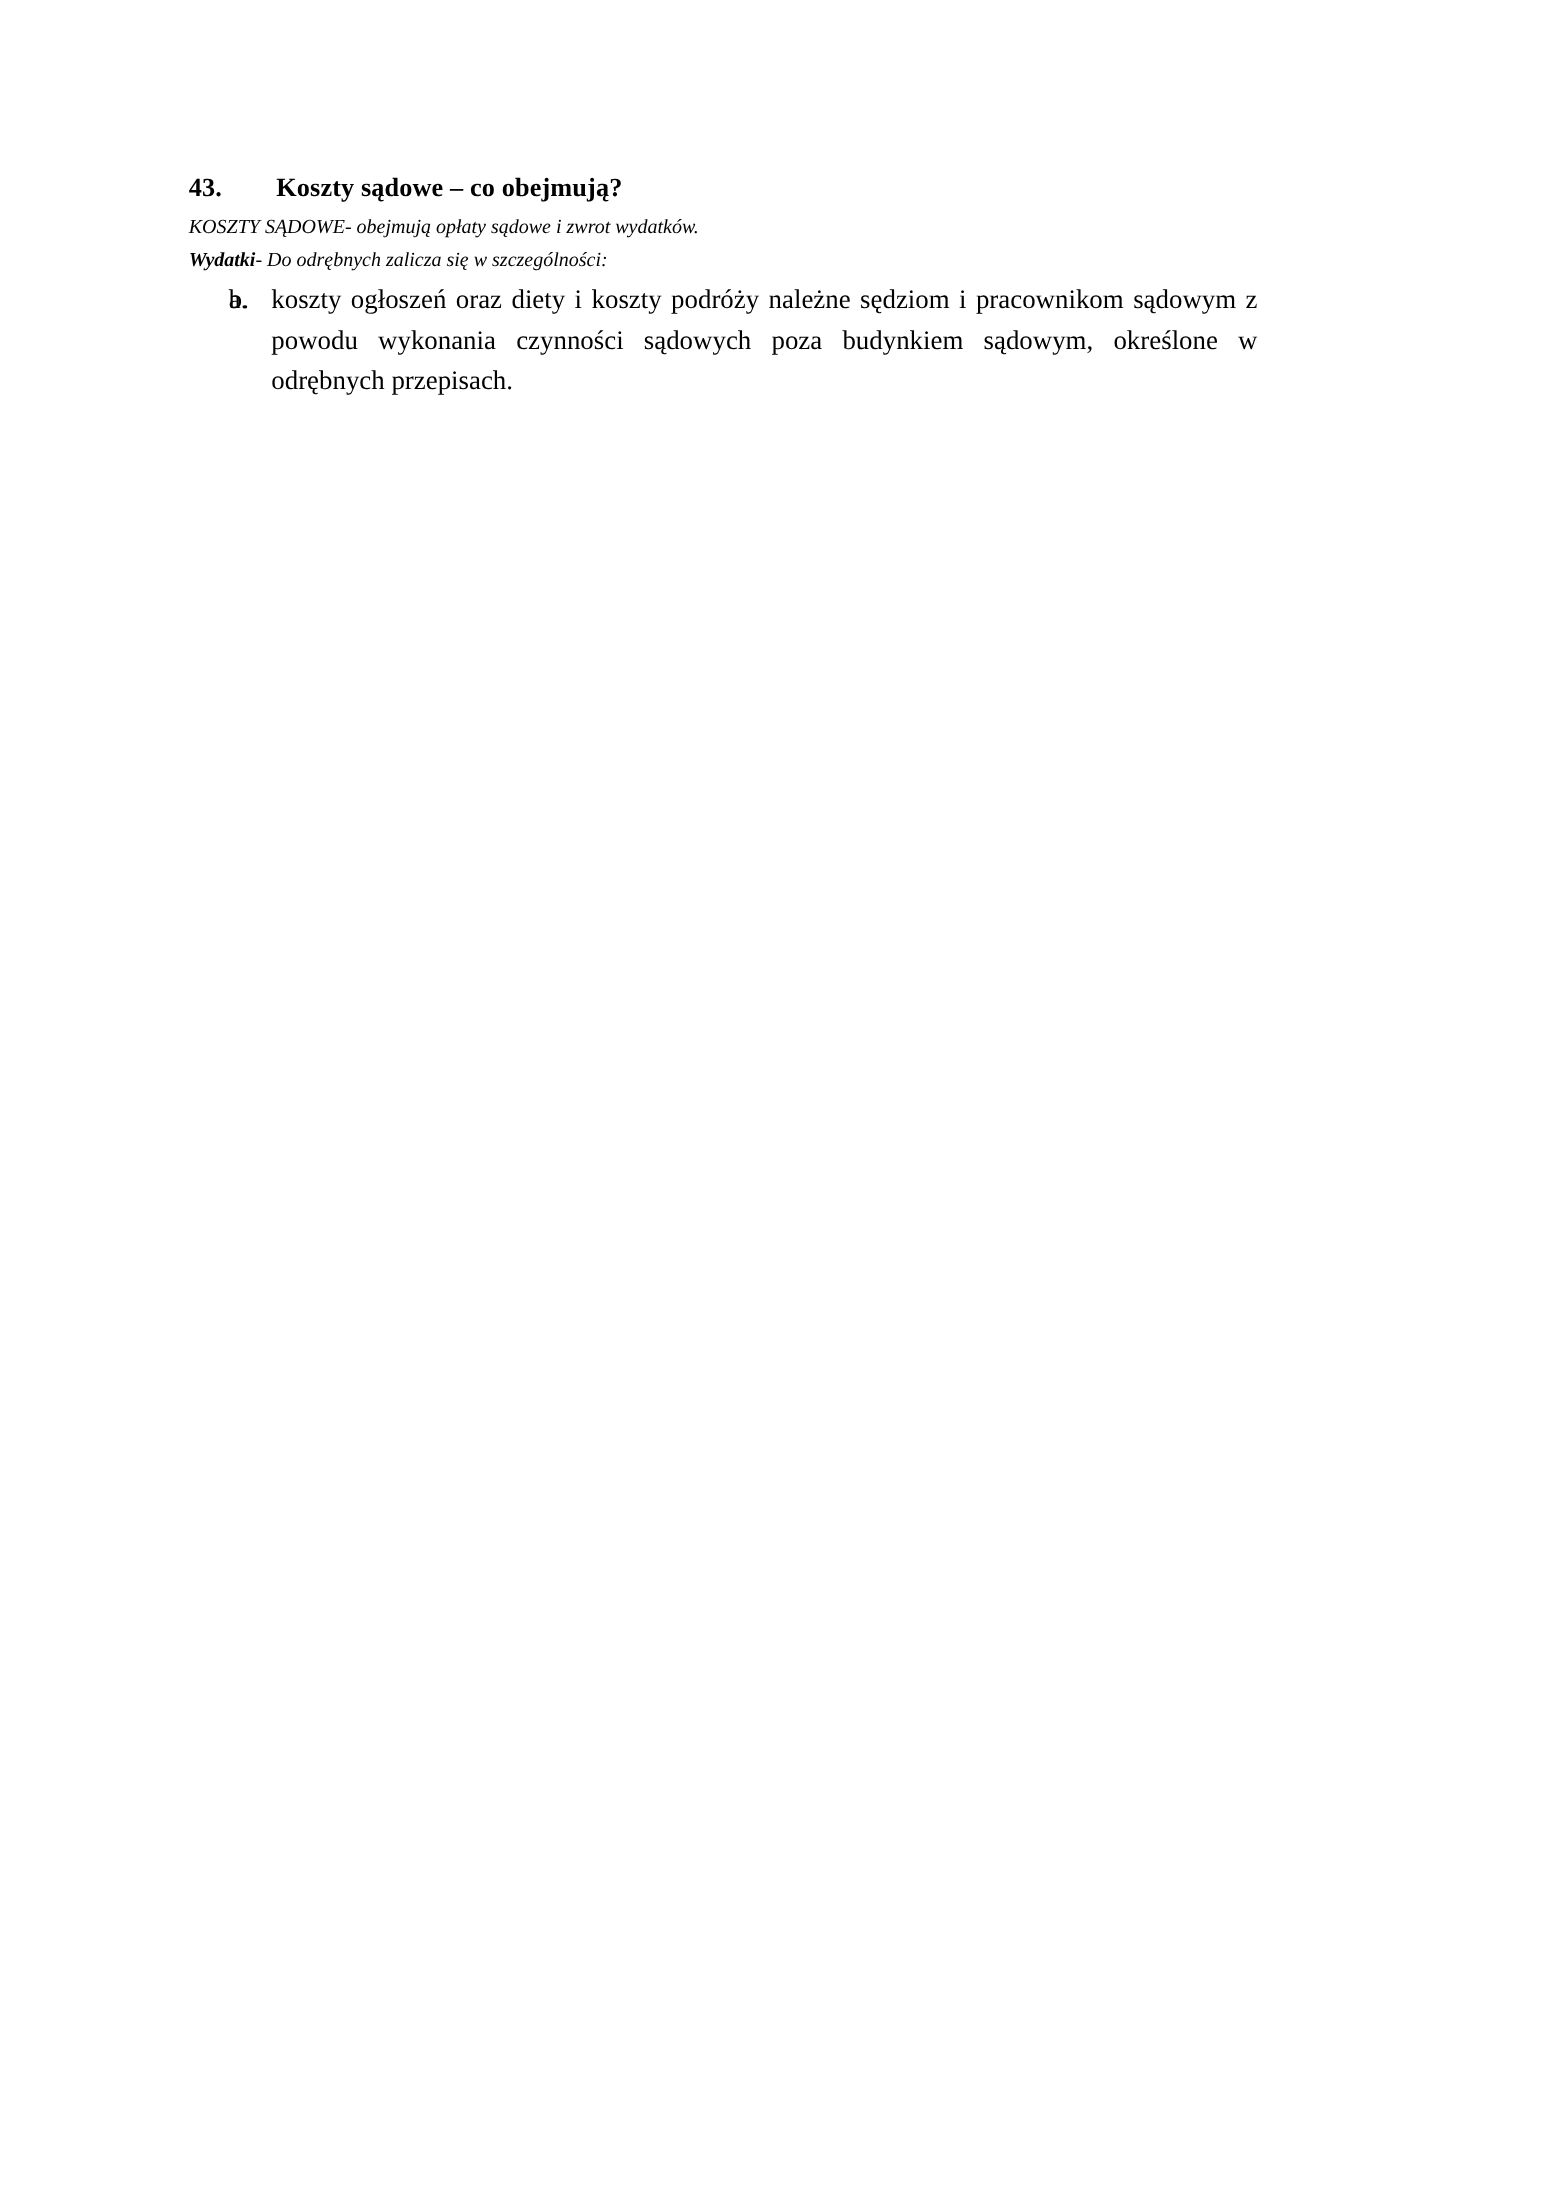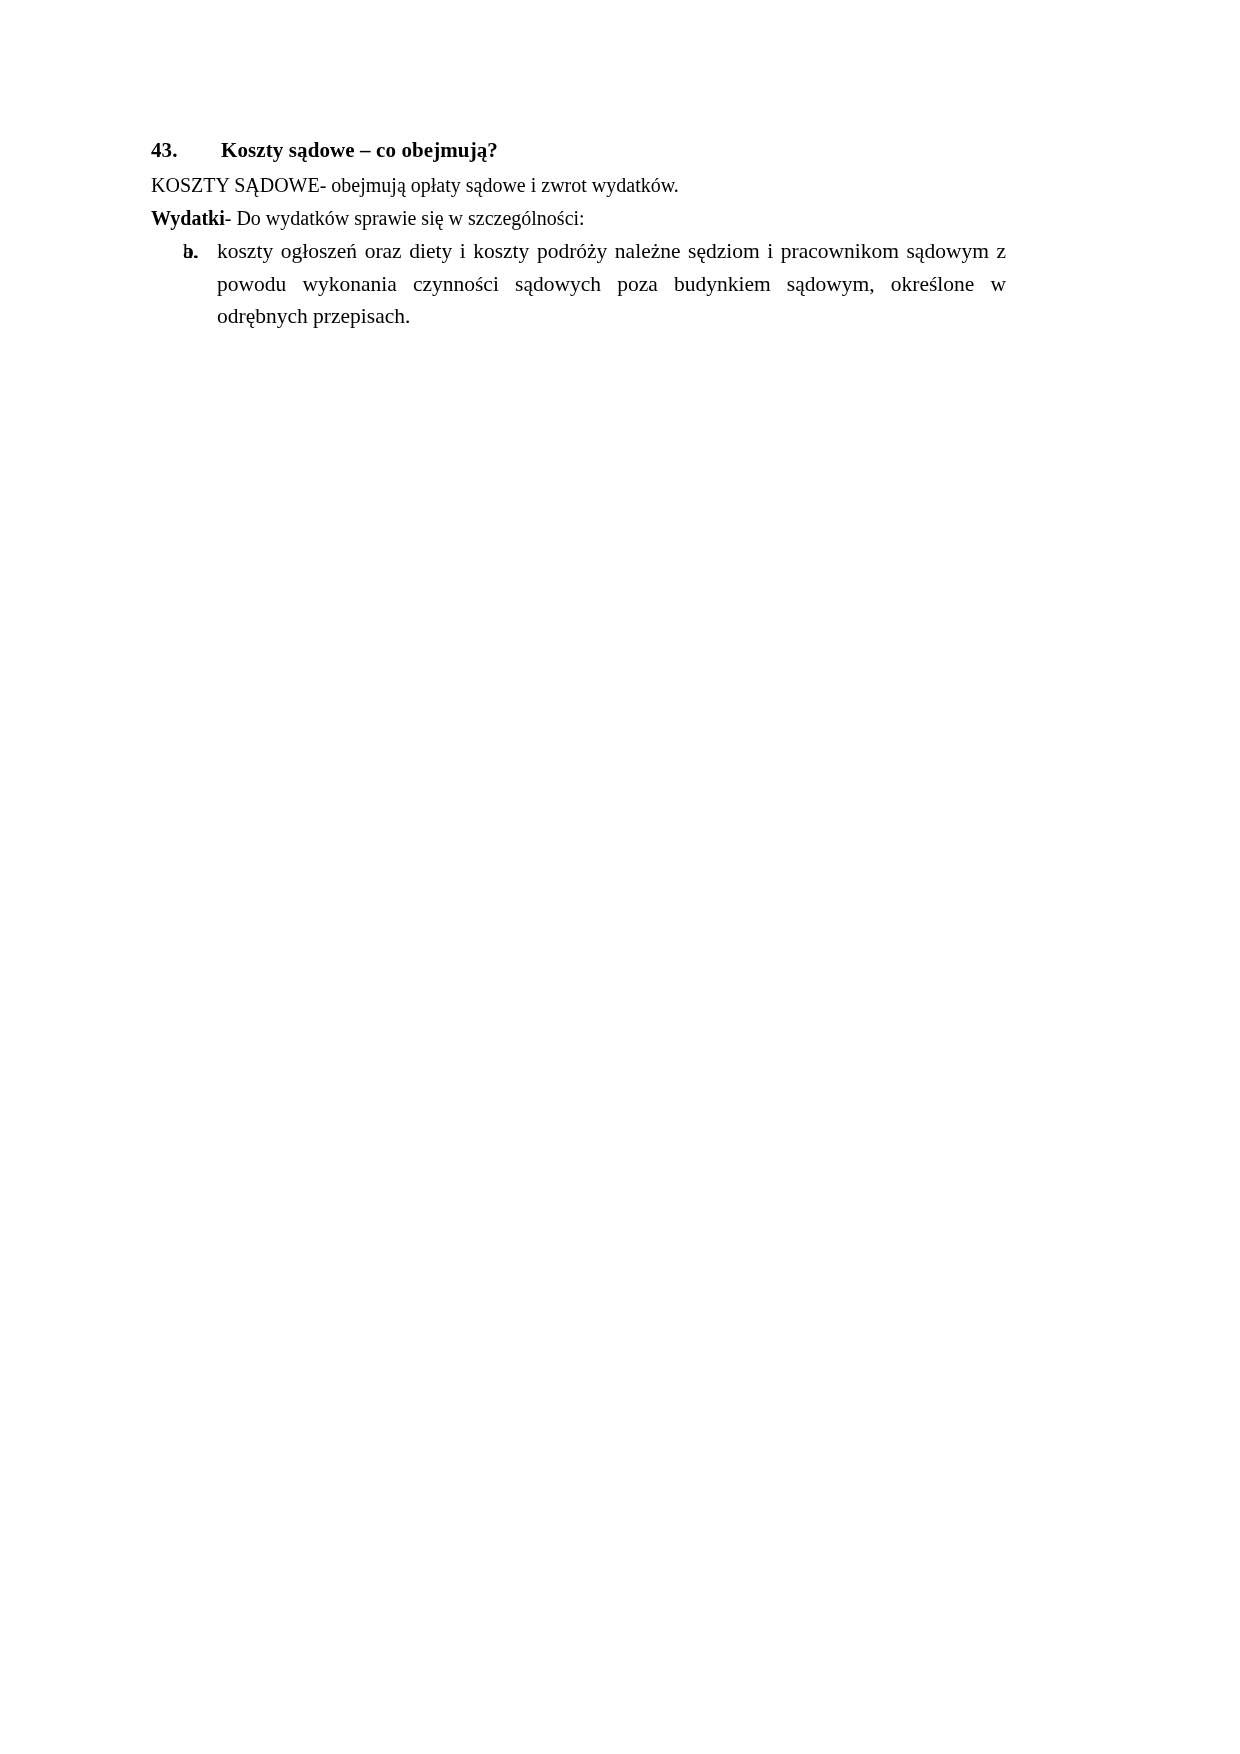--- a/index.html
+++ b/index.html
@@ -30,23 +30,24 @@
     letter-spacing: 0.1px;
     margin: 0 0 6px 0;
     white-space: pre;
     line-height: 1.35;
   }
   .heading .num {
     display: inline-block;
     width: 70px;
   }
   .para {
-    font-size: 20px;
+    font-size: 16px;
     line-height: 1.52;
     margin: 0 0 2px 0;
+    font-style: italic;
   }
   .para .lead {
     font-weight: bold;
   }
   ol.sublist {
     list-style: none;
     margin: 2px 0 0 0;
     padding: 0;
   }
   ol.sublist > li {
@@ -68,21 +69,21 @@
 </head>
 <body>
 
 <div class="page">
   <div class="content">
 
     <h1 class="heading"><span class="num">43.</span><span>Koszty sądowe – co obejmują?</span></h1>
 
     <p class="para">KOSZTY SĄDOWE- obejmują opłaty sądowe i zwrot wydatków.</p>
 
-    <p class="para"><span class="lead">Wydatki</span><span>- Do wydatków sprawie się w szczególności:</span></p>
+    <p class="para"><span class="lead">Wydatki</span><span>- Do odrębnych zalicza się w szczególności:</span></p>
 
     <ol class="sublist">
       <li>
         <span class="marker">a.</span>
       </li>
       <li>
         <span class="marker">b.</span>
         <span>koszty ogłoszeń oraz diety i koszty podróży należne sędziom i pracownikom sądowym z powodu wykonania czynności sądowych poza budynkiem sądowym, określone w odrębnych przepisach.</span>
       </li>
     </ol>

